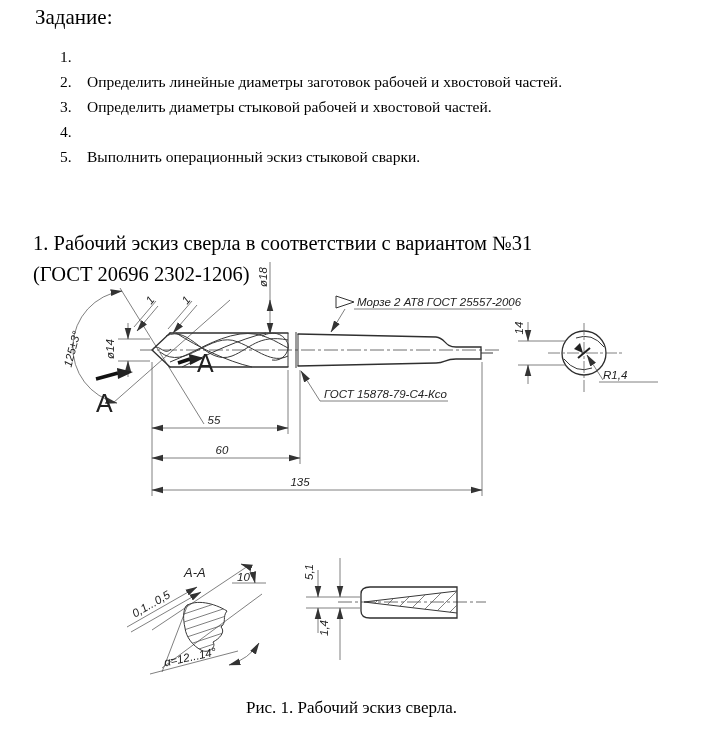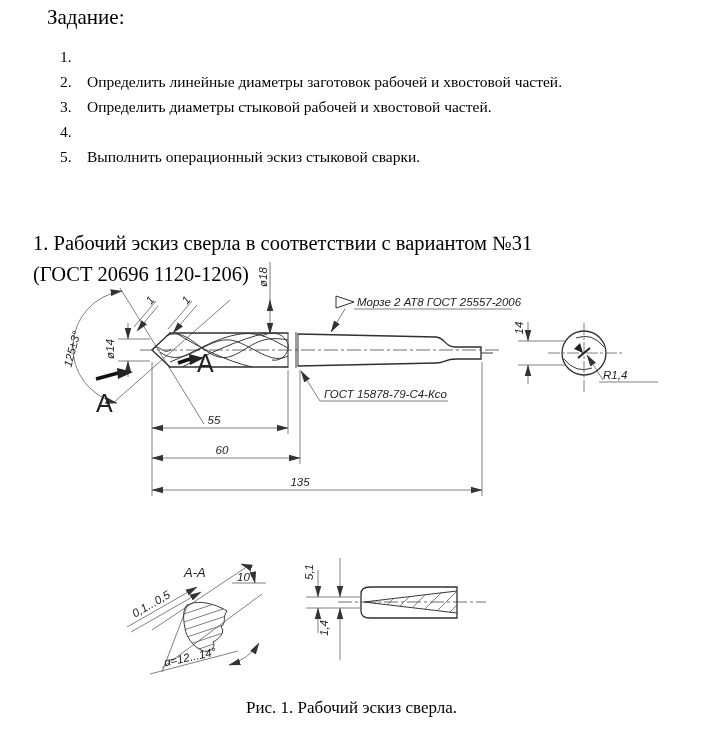--- a/index.html
+++ b/index.html
@@ -1,18 +1,18 @@
 <!DOCTYPE html>
 <html><head>
 <meta charset="utf-8">
 <style>
   html,body{margin:0;padding:0;background:#fff;}
   #page{position:relative;width:703px;height:734px;background:#ffffff;overflow:hidden;
         font-family:"Liberation Serif","DejaVu Serif",serif;color:#000;}
-  .doc-title{position:absolute;left:47px;top:5px;font-size:21px;}
+  .doc-title{position:absolute;left:35px;top:5px;font-size:21px;}
   .tasks{position:absolute;left:60px;top:44px;width:600px;font-size:15.5px;}
   .task-row{display:flex;height:25px;line-height:25px;}
   .task-num{width:27px;flex:0 0 27px;}
   .heading{position:absolute;left:33px;top:192px;font-size:20.5px;line-height:31px;margin-top:36px;}
   .caption{position:absolute;left:0;top:698px;width:703px;text-align:center;font-size:17px;}
   svg text{font-family:"Liberation Sans","DejaVu Sans",sans-serif;font-style:italic;
            fill:#222;font-size:11.5px;}
   svg text.big{font-size:25px;font-style:normal;}
   svg text.sec{font-size:13px;}
   .ln{stroke:#2f2f2f;stroke-width:1.3;fill:none;stroke-linecap:round;}
@@ -45,21 +45,21 @@
       <span class="task-num">4.</span>
     </div>
     <div class="task-row">
       <span class="task-num">5.</span>
       <span>Выполнить операционный эскиз стыковой сварки.</span>
     </div>
   </div>
 
   <div class="heading">
     <div>1. Рабочий эскиз сверла в соответствии с вариантом №31</div>
-    <div>(ГОСТ 20696 1120-1206)</div>
+    <div>(ГОСТ 20696 2302-1206)</div>
   </div>
 
   <svg style="position:absolute;left:0;top:252px;" width="703" height="448" viewBox="0 252 703 448">
     <defs>
       <marker id="ar" viewBox="0 0 10 7" refX="9.5" refY="3.5" markerWidth="12" markerHeight="8.4" markerUnits="userSpaceOnUse" orient="auto-start-reverse">
         <path d="M0,0.7 L10,3.5 L0,6.3 Z" fill="#333"></path>
       </marker>
       <clipPath id="blobClip">
         <path d="M186,606 C196,599 214,603 227,611 C222,617 227,622 221,627 C226,632 219,639 213,642 C217,648 207,654 201,650 C193,646 186,637 185,628 C183,619 183,611 186,606 Z"></path>
       </clipPath>

